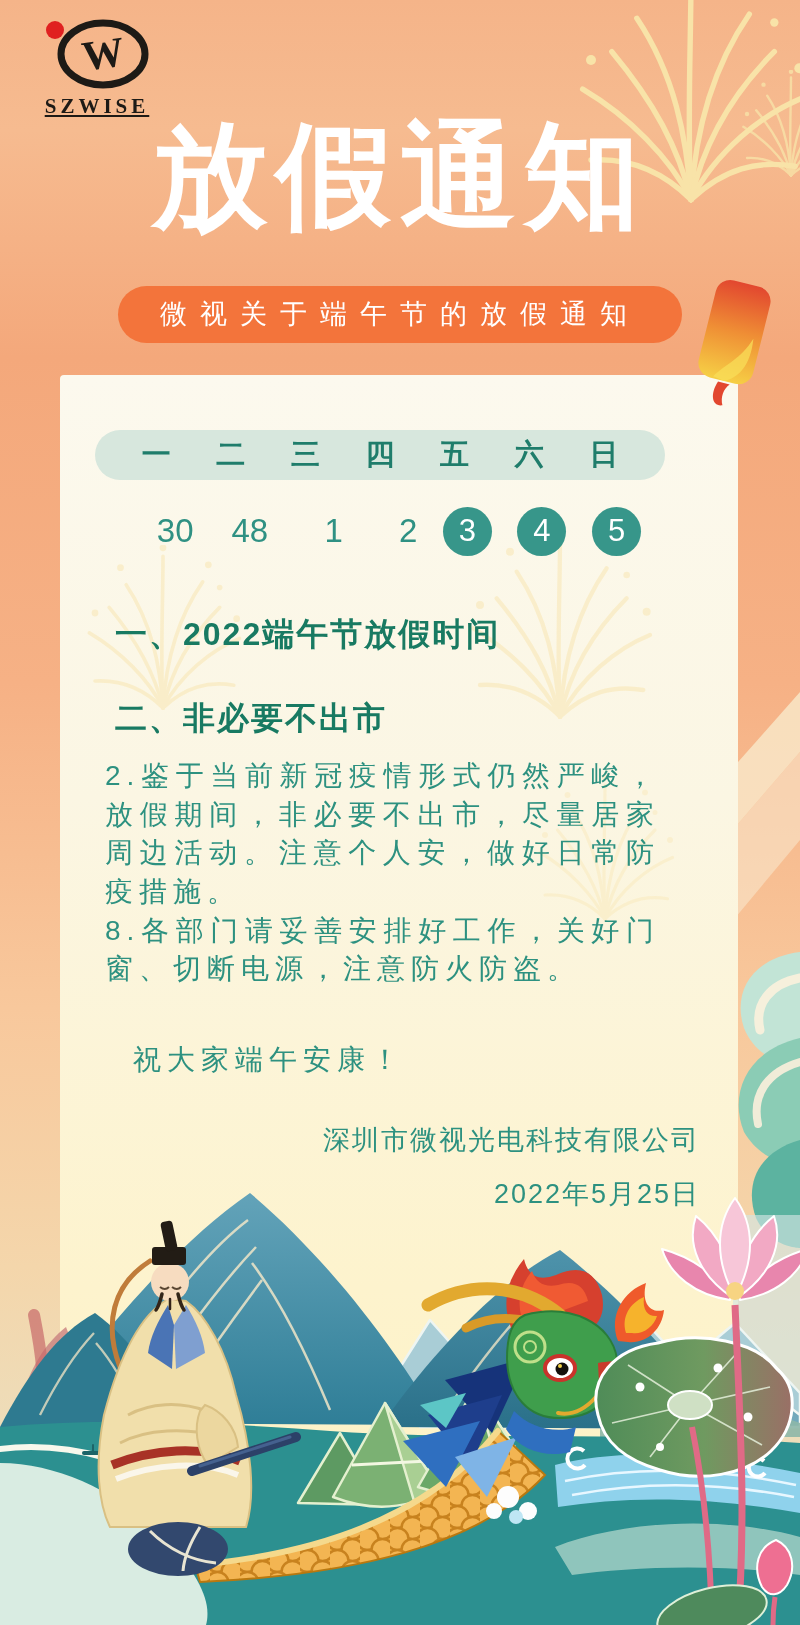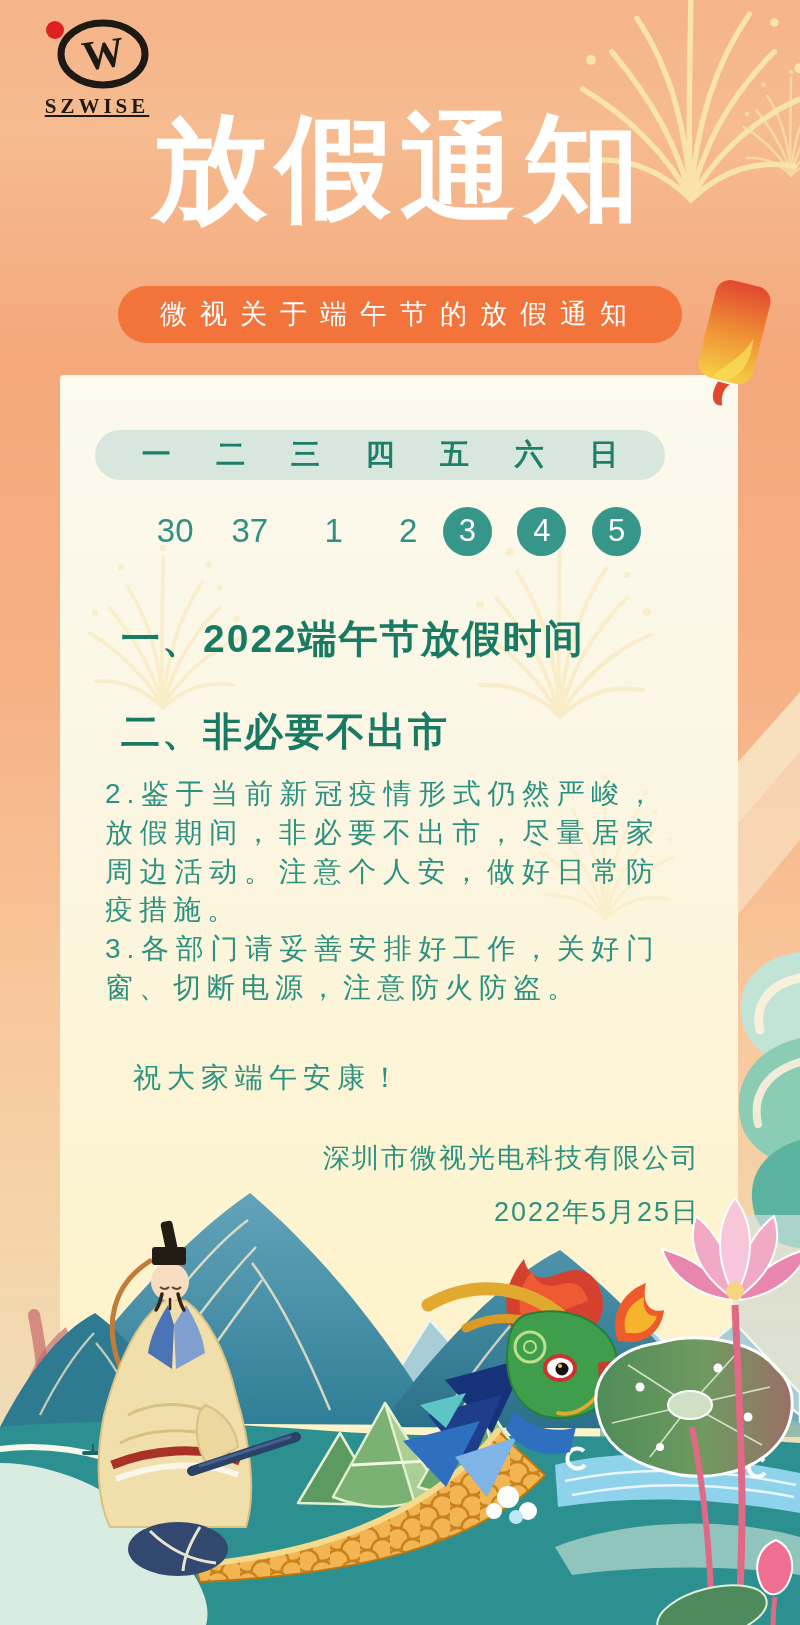--- a/index.html
+++ b/index.html
@@ -12,21 +12,21 @@
   svg{display:block;}
   
   .logo{position:absolute;left:22px;top:14px;width:150px;text-align:center;z-index:6;color:#1d1a16;}
   .logo .brand{font-family:"Liberation Serif","DejaVu Serif",serif;font-weight:bold;font-size:21px;letter-spacing:4px;margin-top:2px;text-decoration:underline;}
   
   .fw{position:absolute;z-index:1;}
   .fw.card-fw{opacity:.45;}
   
   .title{
     position:absolute;top:108px;left:0;width:100%;text-align:center;z-index:3;
-    font-family:Liberation Mono, monospace;font-weight:bold;
+    font-family:Liberation Serif, serif;font-weight:bold;
     font-size:116px;line-height:1.2;color:#ffffff;letter-spacing:8px;
   }
   .banner{
     position:absolute;top:286px;left:0;width:100%;display:flex;justify-content:center;z-index:3;
   }
   .banner .pill{
     background:#f3743b;color:#fff;border-radius:29px;height:57px;line-height:57px;
     padding:0 42px;font-size:27px;letter-spacing:13px;font-weight:500;white-space:nowrap;
   }
   
@@ -52,22 +52,22 @@
   }
   .dates .cell{flex:1;display:flex;justify-content:flex-end;align-items:center;height:50px;}
   .dates .num{color:#2f9183;font-size:33px;}
   .dates .hl .num{
     background:#37968a;color:#fff;width:49px;height:49px;border-radius:50%;
     display:flex;align-items:center;justify-content:center;font-size:31px;
   }
   
   .content{position:relative;padding:0 78px 0 45px;z-index:2;}
   .sec-heading{
-    color:#187a62;font-size:39px;font-weight:bold;letter-spacing:2px;line-height:1.3;
-    margin:16px;
+    color:#187a62;font-size:32px;font-weight:bold;letter-spacing:2px;line-height:1.3;
+    margin:10px;
   }
   .sec-heading.first{margin-top:58px;}
   .sec-heading.second{margin-top:42px;}
   .body-text{
     color:#2d9180;font-size:28px;letter-spacing:6px;line-height:1.38;
     text-align:justify;margin:10px 0 0 0;
   }
   .notice-list{margin-top:18px;}
   .notice-list p{margin:0;}
   .wish{margin-top:52px;margin-left:28px;}
@@ -172,21 +172,21 @@
       <div class="cell">
           <span>日</span>
         </div>
     </div>
 
     <div class="dates">
       <div class="cell">
           <span class="num">30</span>
         </div>
       <div class="cell">
-          <span class="num">37</span>
+          <span class="num">48</span>
         </div>
       <div class="cell">
           <span class="num">1</span>
         </div>
       <div class="cell">
           <span class="num">2</span>
         </div>
       <div class="cell hl">
           <span class="num">3</span>
         </div>
@@ -197,21 +197,21 @@
           <span class="num">5</span>
         </div>
     </div>
 
     <div class="content">
       <h2 class="sec-heading first">一、2022端午节放假时间</h2>
 
       <h2 class="sec-heading second">二、非必要不出市</h2>
       <div class="notice-list">
         <p class="body-text" style="margin-top:0">2.鉴于当前新冠疫情形式仍然严峻，放假期间，非必要不出市，尽量居家周边活动。注意个人安，做好日常防疫措施。</p>
-        <p class="body-text" style="margin-top:0">3.各部门请妥善安排好工作，关好门窗、切断电源，注意防火防盗。</p>
+        <p class="body-text" style="margin-top:0">8.各部门请妥善安排好工作，关好门窗、切断电源，注意防火防盗。</p>
       </div>
 
       <p class="body-text wish">祝大家端午安康！</p>
     </div>
 
     <div class="signature">
       <div class="company">深圳市微视光电科技有限公司</div>
       <div class="date">2022年5月25日</div>
     </div>
   </div>

